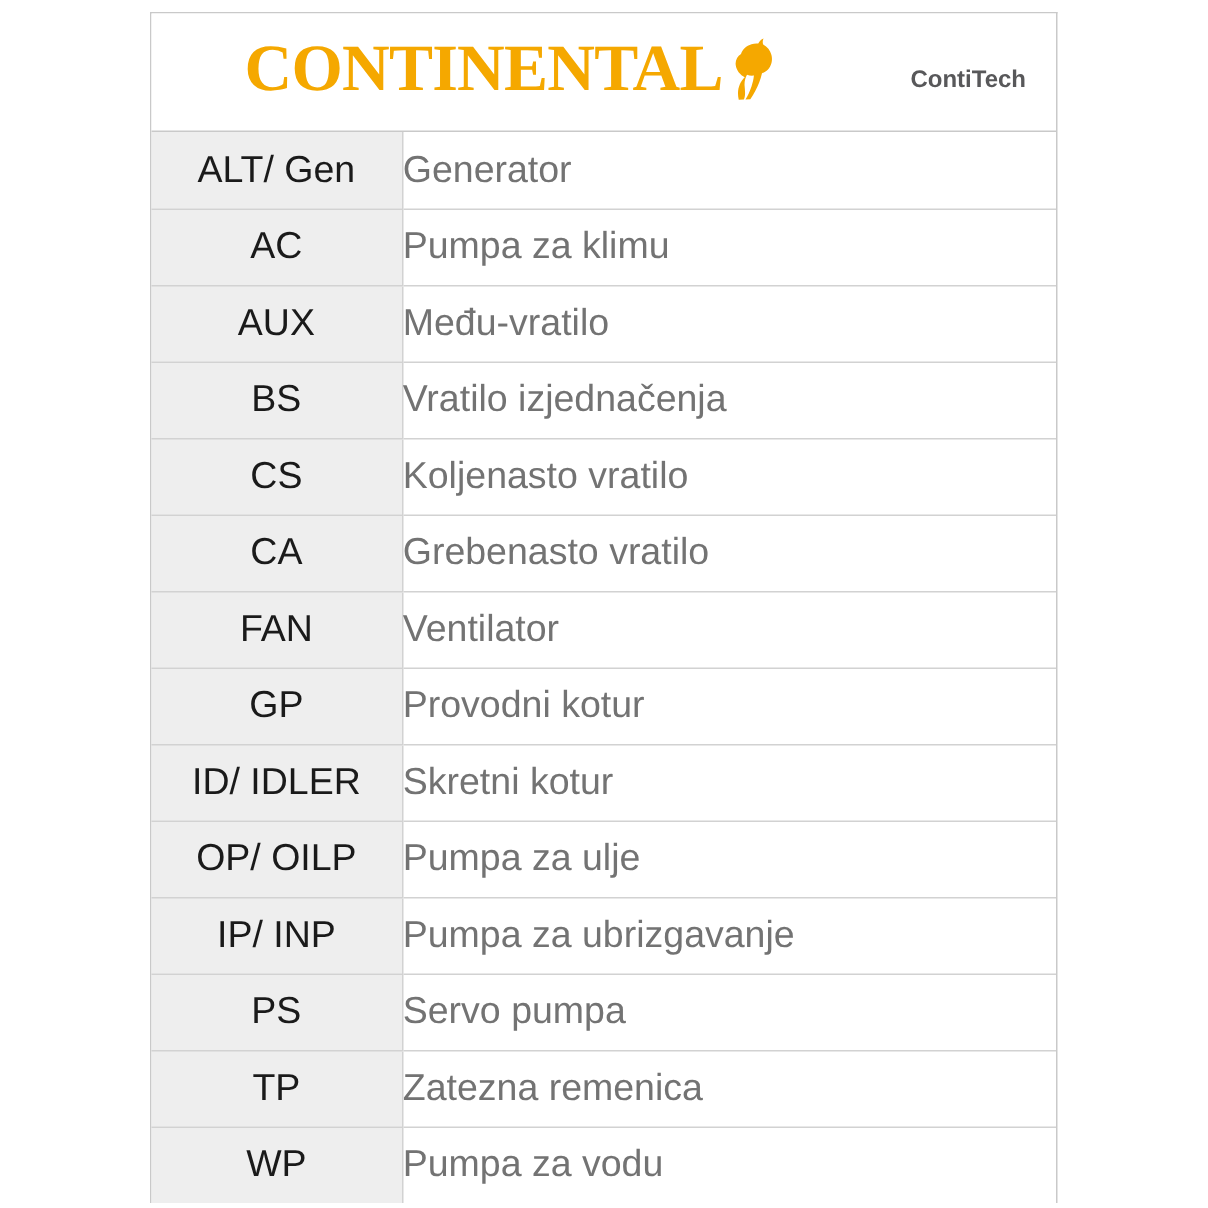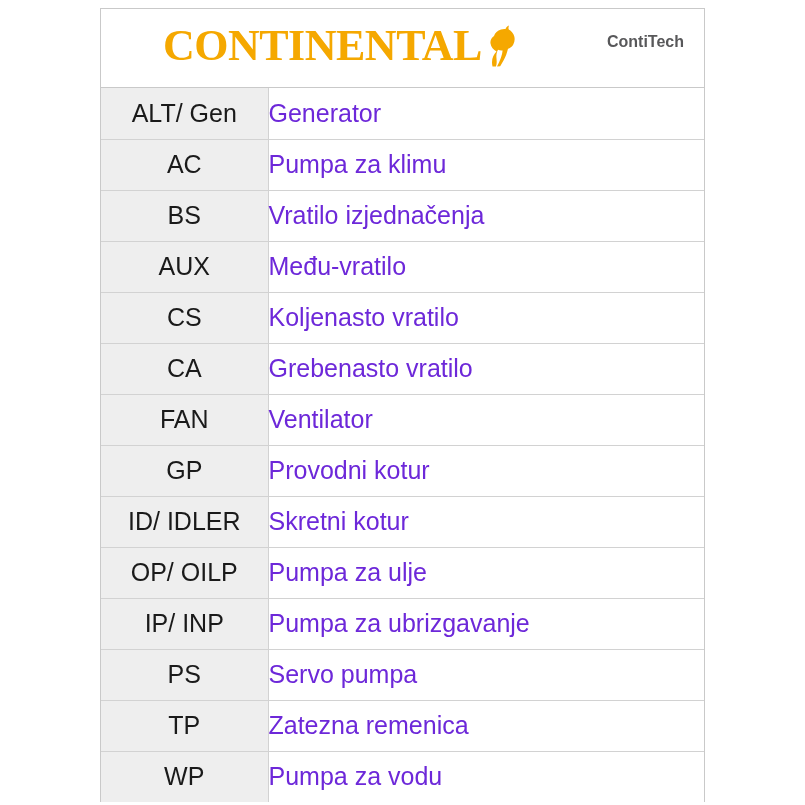--- a/index.html
+++ b/index.html
@@ -63,21 +63,21 @@
     width: 34px;
     height: 42px;
     margin-left: 2px;
     margin-top: 2px;
   }
   .horse svg { display: block; }
 
   .sub-brand {
     position: absolute;
     right: 20px;
-    top: 24px;
+    top: 36px;
     font-family: "Liberation Sans", sans-serif;
     font-size: 16px;
     font-weight: bold;
     color: #58585a;
     letter-spacing: 0px;
     white-space: nowrap;
   }
 
   
   table.glossary {
@@ -107,21 +107,21 @@
     color: #1a1a1a;
     font-family: "Liberation Sans", sans-serif;
     border-right: 1px solid #d2d2d2;
     white-space: nowrap;
   }
 
   td.term {
     background: #ffffff;
     padding-left: 18px;
     font-size: 25px;
-    color: #6d28d9;
+    color: #737373;
     font-family: "Liberation Sans", sans-serif;
     white-space: nowrap;
   }
 </style>
 </head>
 <body>
 
 <div id="page">
   <div class="sheet">
 
@@ -153,28 +153,28 @@
       <tbody>
         <tr>
           <td class="abbr">ALT/ Gen</td>
           <td class="term">Generator</td>
         </tr>
         <tr>
           <td class="abbr">AC</td>
           <td class="term">Pumpa za klimu</td>
         </tr>
         <tr>
+          <td class="abbr">AUX</td>
+          <td class="term">Među-vratilo</td>
+        </tr>
+        <tr>
           <td class="abbr">BS</td>
           <td class="term">Vratilo izjednačenja</td>
         </tr>
         <tr>
-          <td class="abbr">AUX</td>
-          <td class="term">Među-vratilo</td>
-        </tr>
-        <tr>
           <td class="abbr">CS</td>
           <td class="term">Koljenasto vratilo</td>
         </tr>
         <tr>
           <td class="abbr">CA</td>
           <td class="term">Grebenasto vratilo</td>
         </tr>
         <tr>
           <td class="abbr">FAN</td>
           <td class="term">Ventilator</td>

